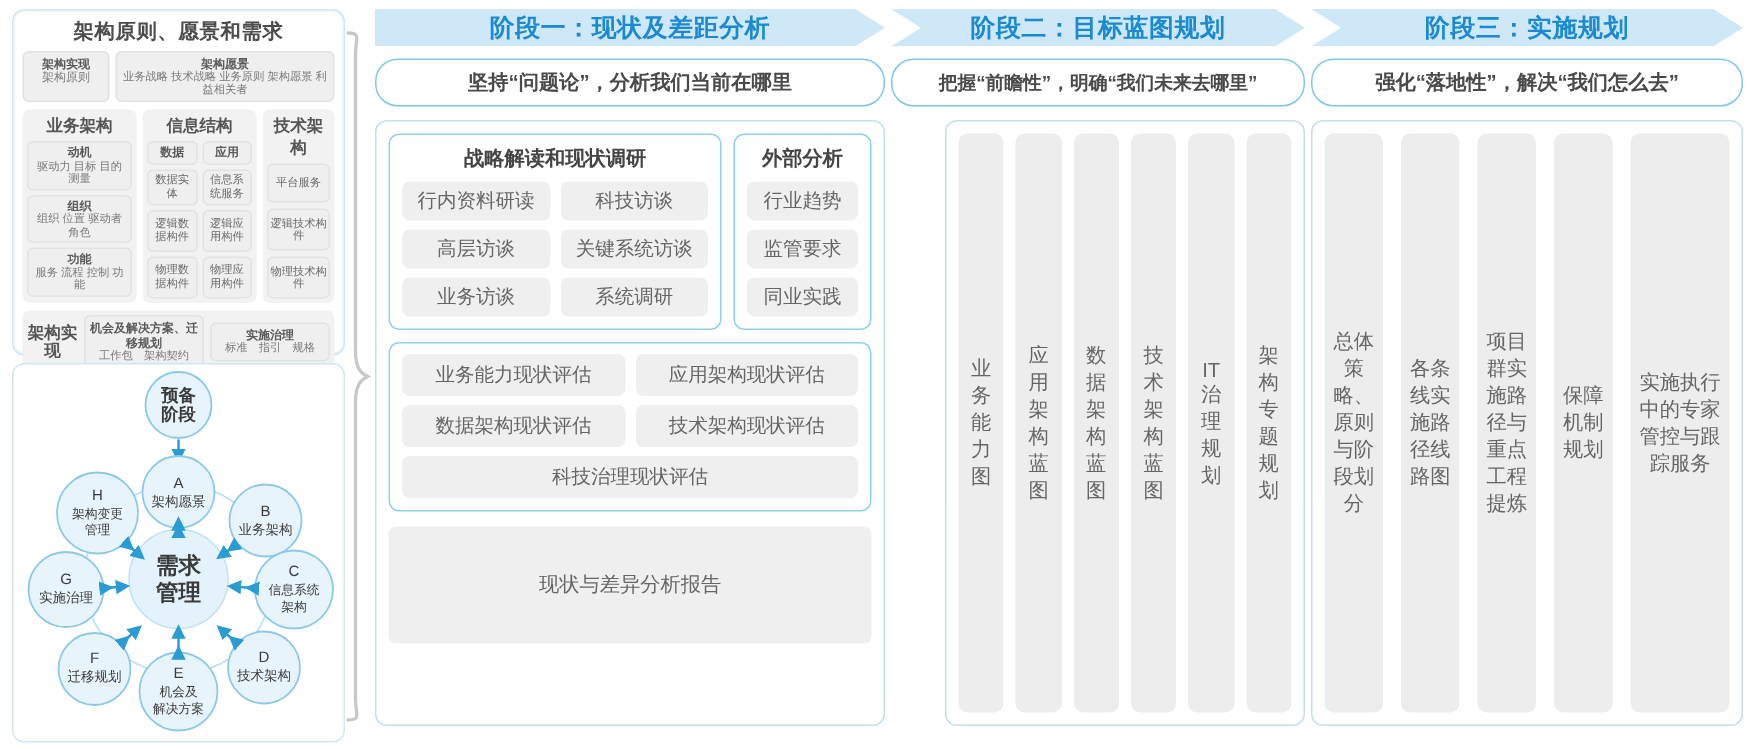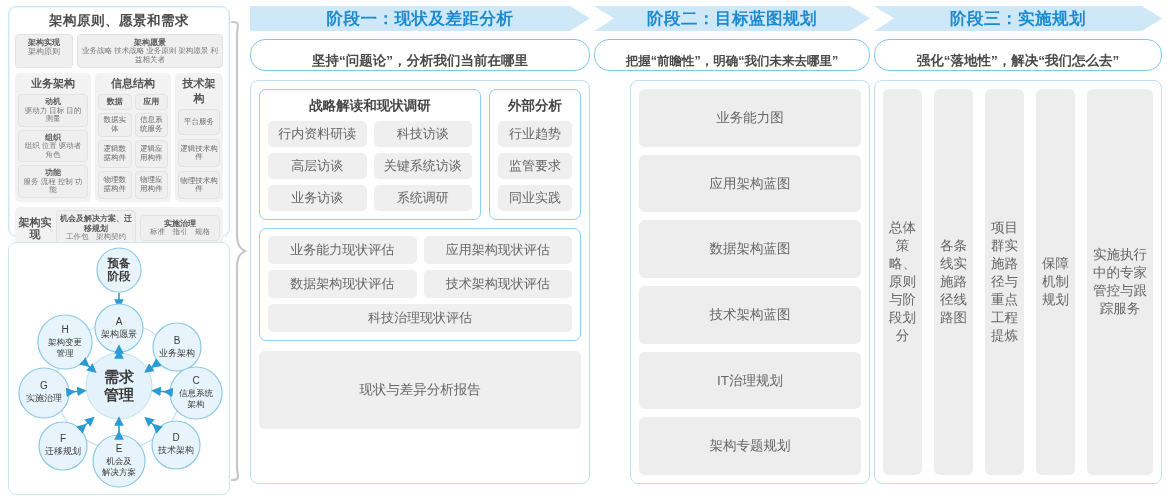--- a/index.html
+++ b/index.html
@@ -40,28 +40,28 @@
   #col3{left:874px;width:288px;}
 
   .phase-head{position:relative;height:25px;background:#cfe8f8;
       display:flex;align-items:center;justify-content:center;}
   .phase-head span{font-size:16.5px;font-weight:bold;color:#1b8ad1;
       letter-spacing:.5px;}
   .phase-head.arrow{clip-path:polygon(0 0, calc(100% - 20px) 0, 100% 50%, calc(100% - 20px) 100%, 0 100%);}
   .phase-head.arrow-both{clip-path:polygon(0 0, calc(100% - 20px) 0, 100% 50%, calc(100% - 20px) 100%, 0 100%, 20px 50%);}
 
   .phase-sub{margin-top:8px;height:30px;border:1px solid #7ec8ec;
-     border-radius:15px;background:#fff;display:flex;align-items:flex-end;
+     border-radius:15px;background:#fff;display:flex;align-items:center;
      justify-content:center;}
   .phase-sub span{font-size:13.5px;font-weight:bold;color:#4a4a4a;}
 
   .phase-body{margin-top:9px;border:1px solid #bfe0f2;border-radius:8px;
      background:#fff;padding:8px;box-sizing:border-box;}
   #col1 .phase-body{height:404px;}
-  #col2 .phase-body{height:404px;display:flex;flex-direction:column;gap:8px;margin-left:36px;}
+  #col2 .phase-body{height:404px;display:flex;flex-direction:row;gap:8px;margin-left:36px;}
   #col3 .phase-body{height:404px;display:flex;flex-direction:row;gap:12px;font-family:Liberation Serif, serif;}
 
   .card{border:1px solid #8fd0ee;border-radius:7px;padding:7px 8px 8px;
         box-sizing:border-box;background:#fff;}
   .card-title{text-align:center;font-size:13.5px;font-weight:bold;
         color:#454545;margin-bottom:6px;}
 
   .chip{background:#efefef;border-radius:5px;text-align:center;
         color:#666;font-size:13px;display:flex;align-items:center;
         justify-content:center;}

